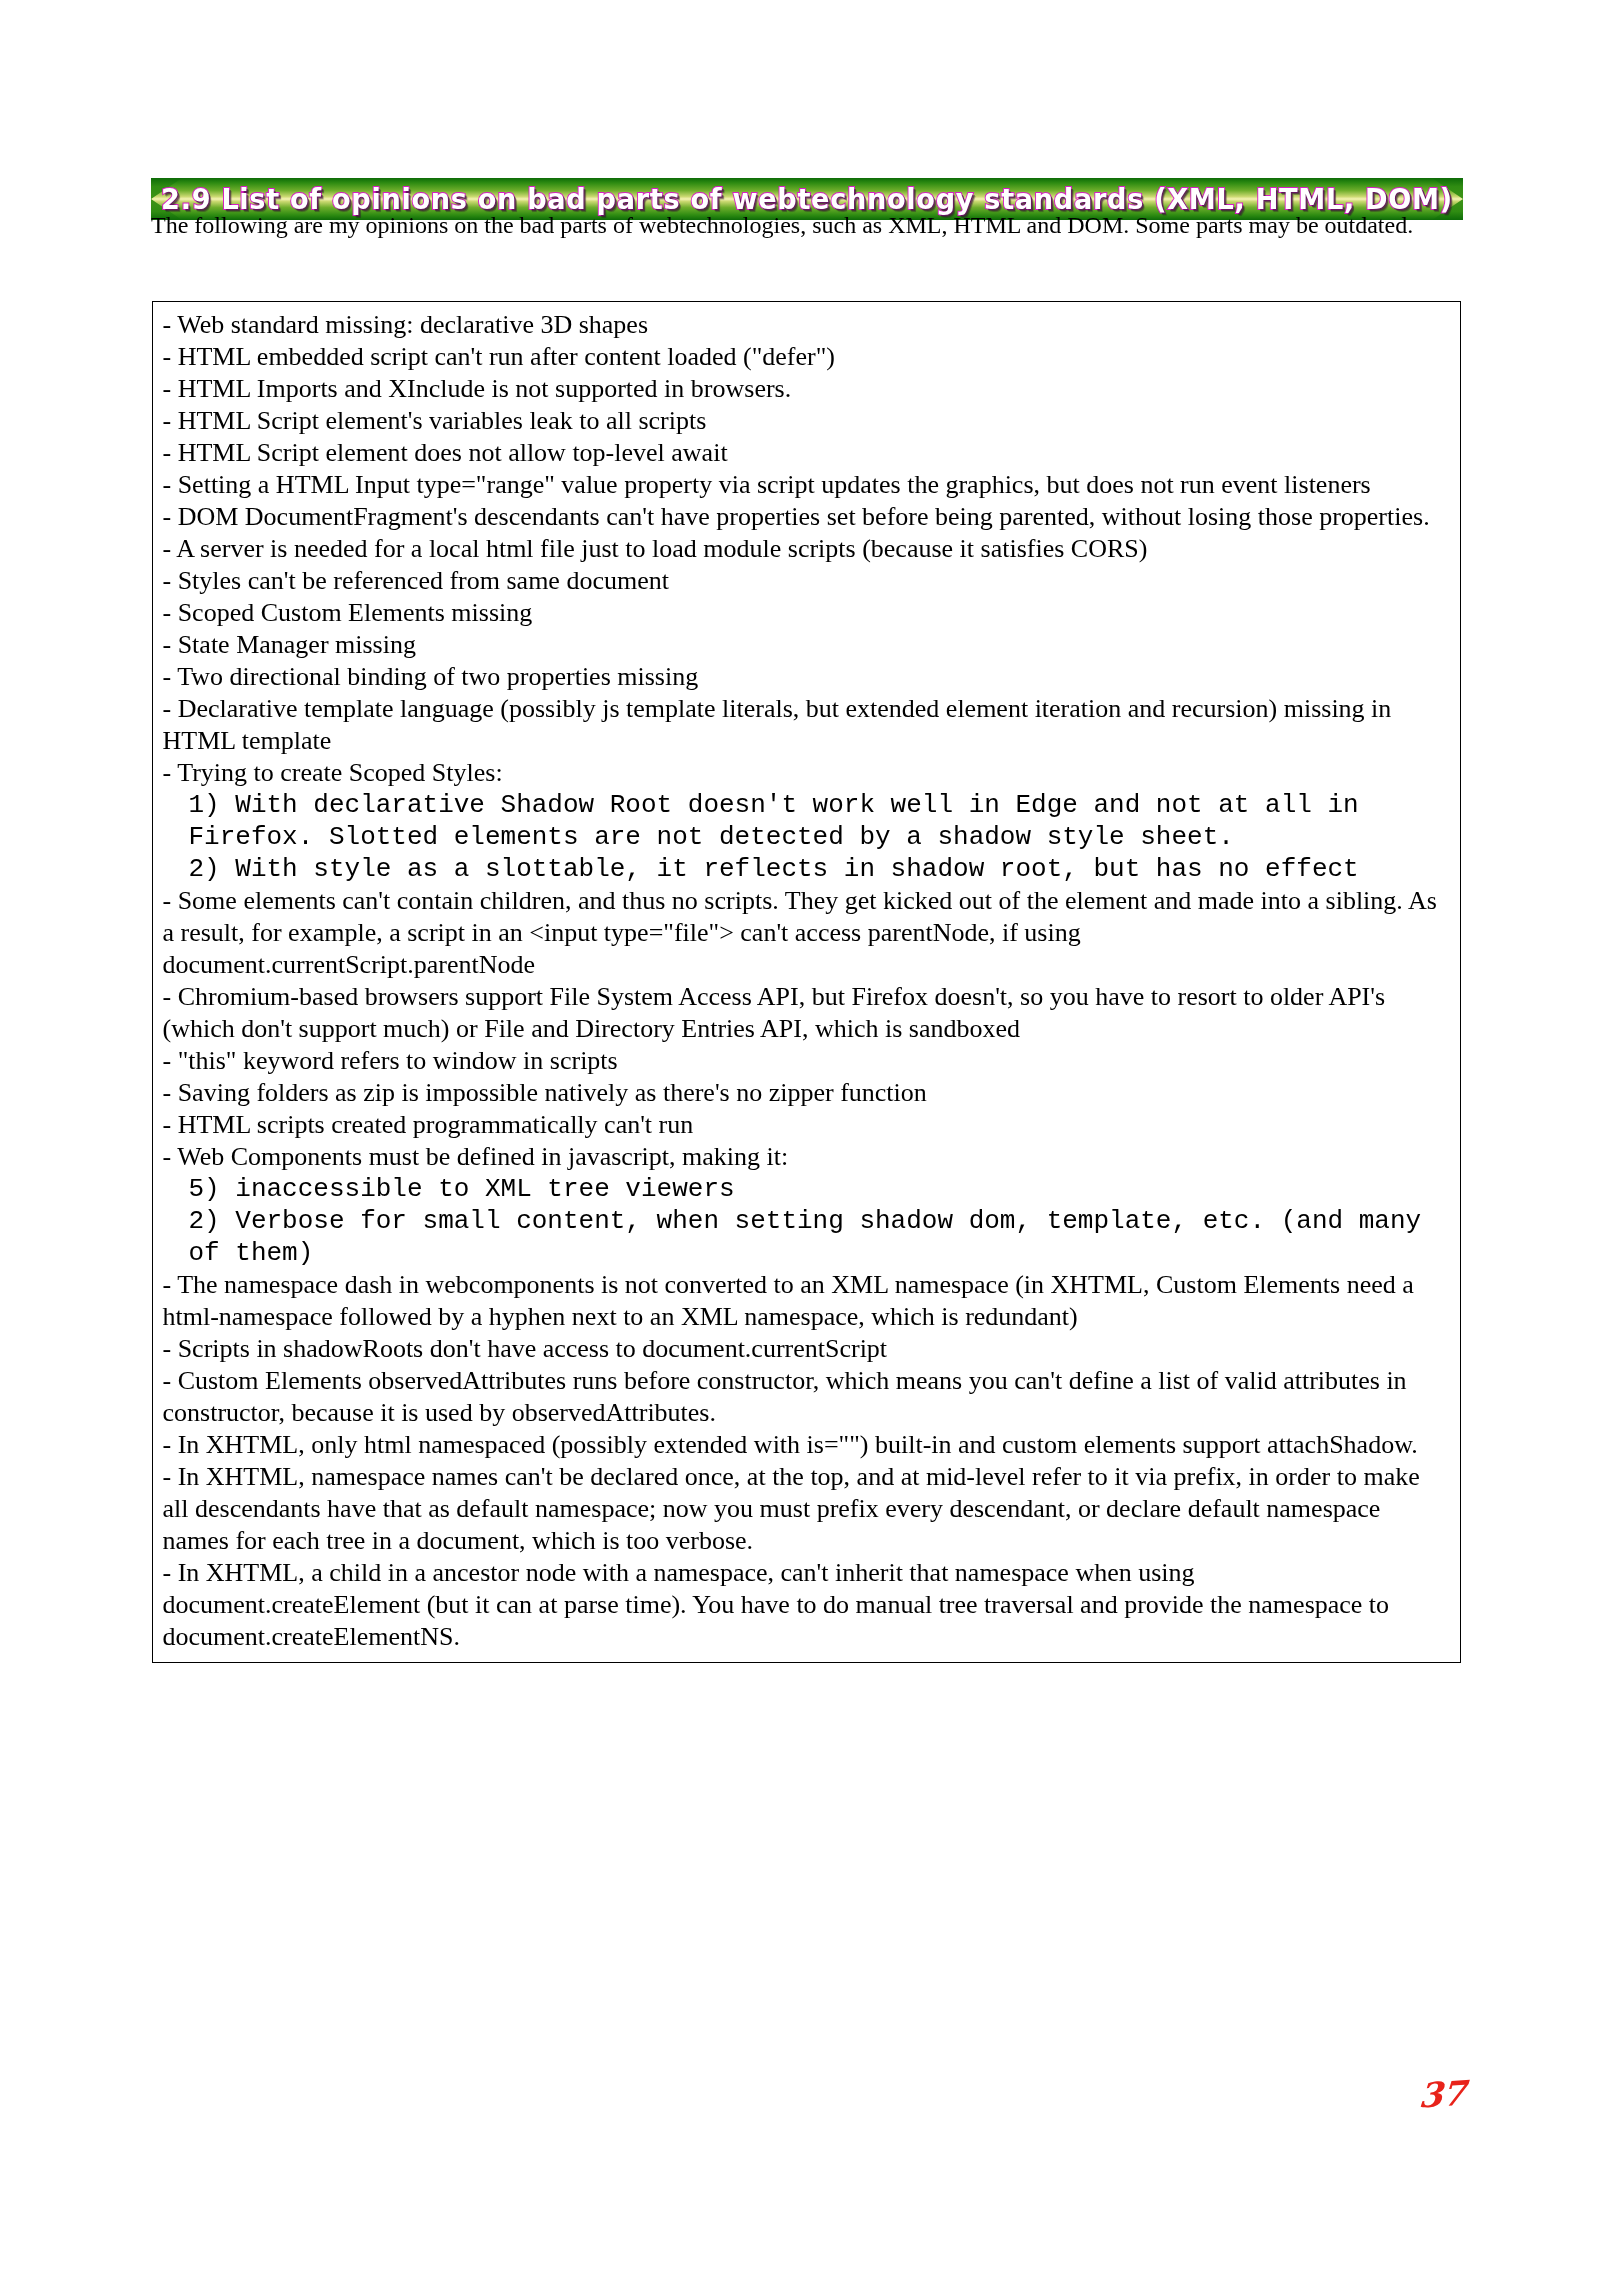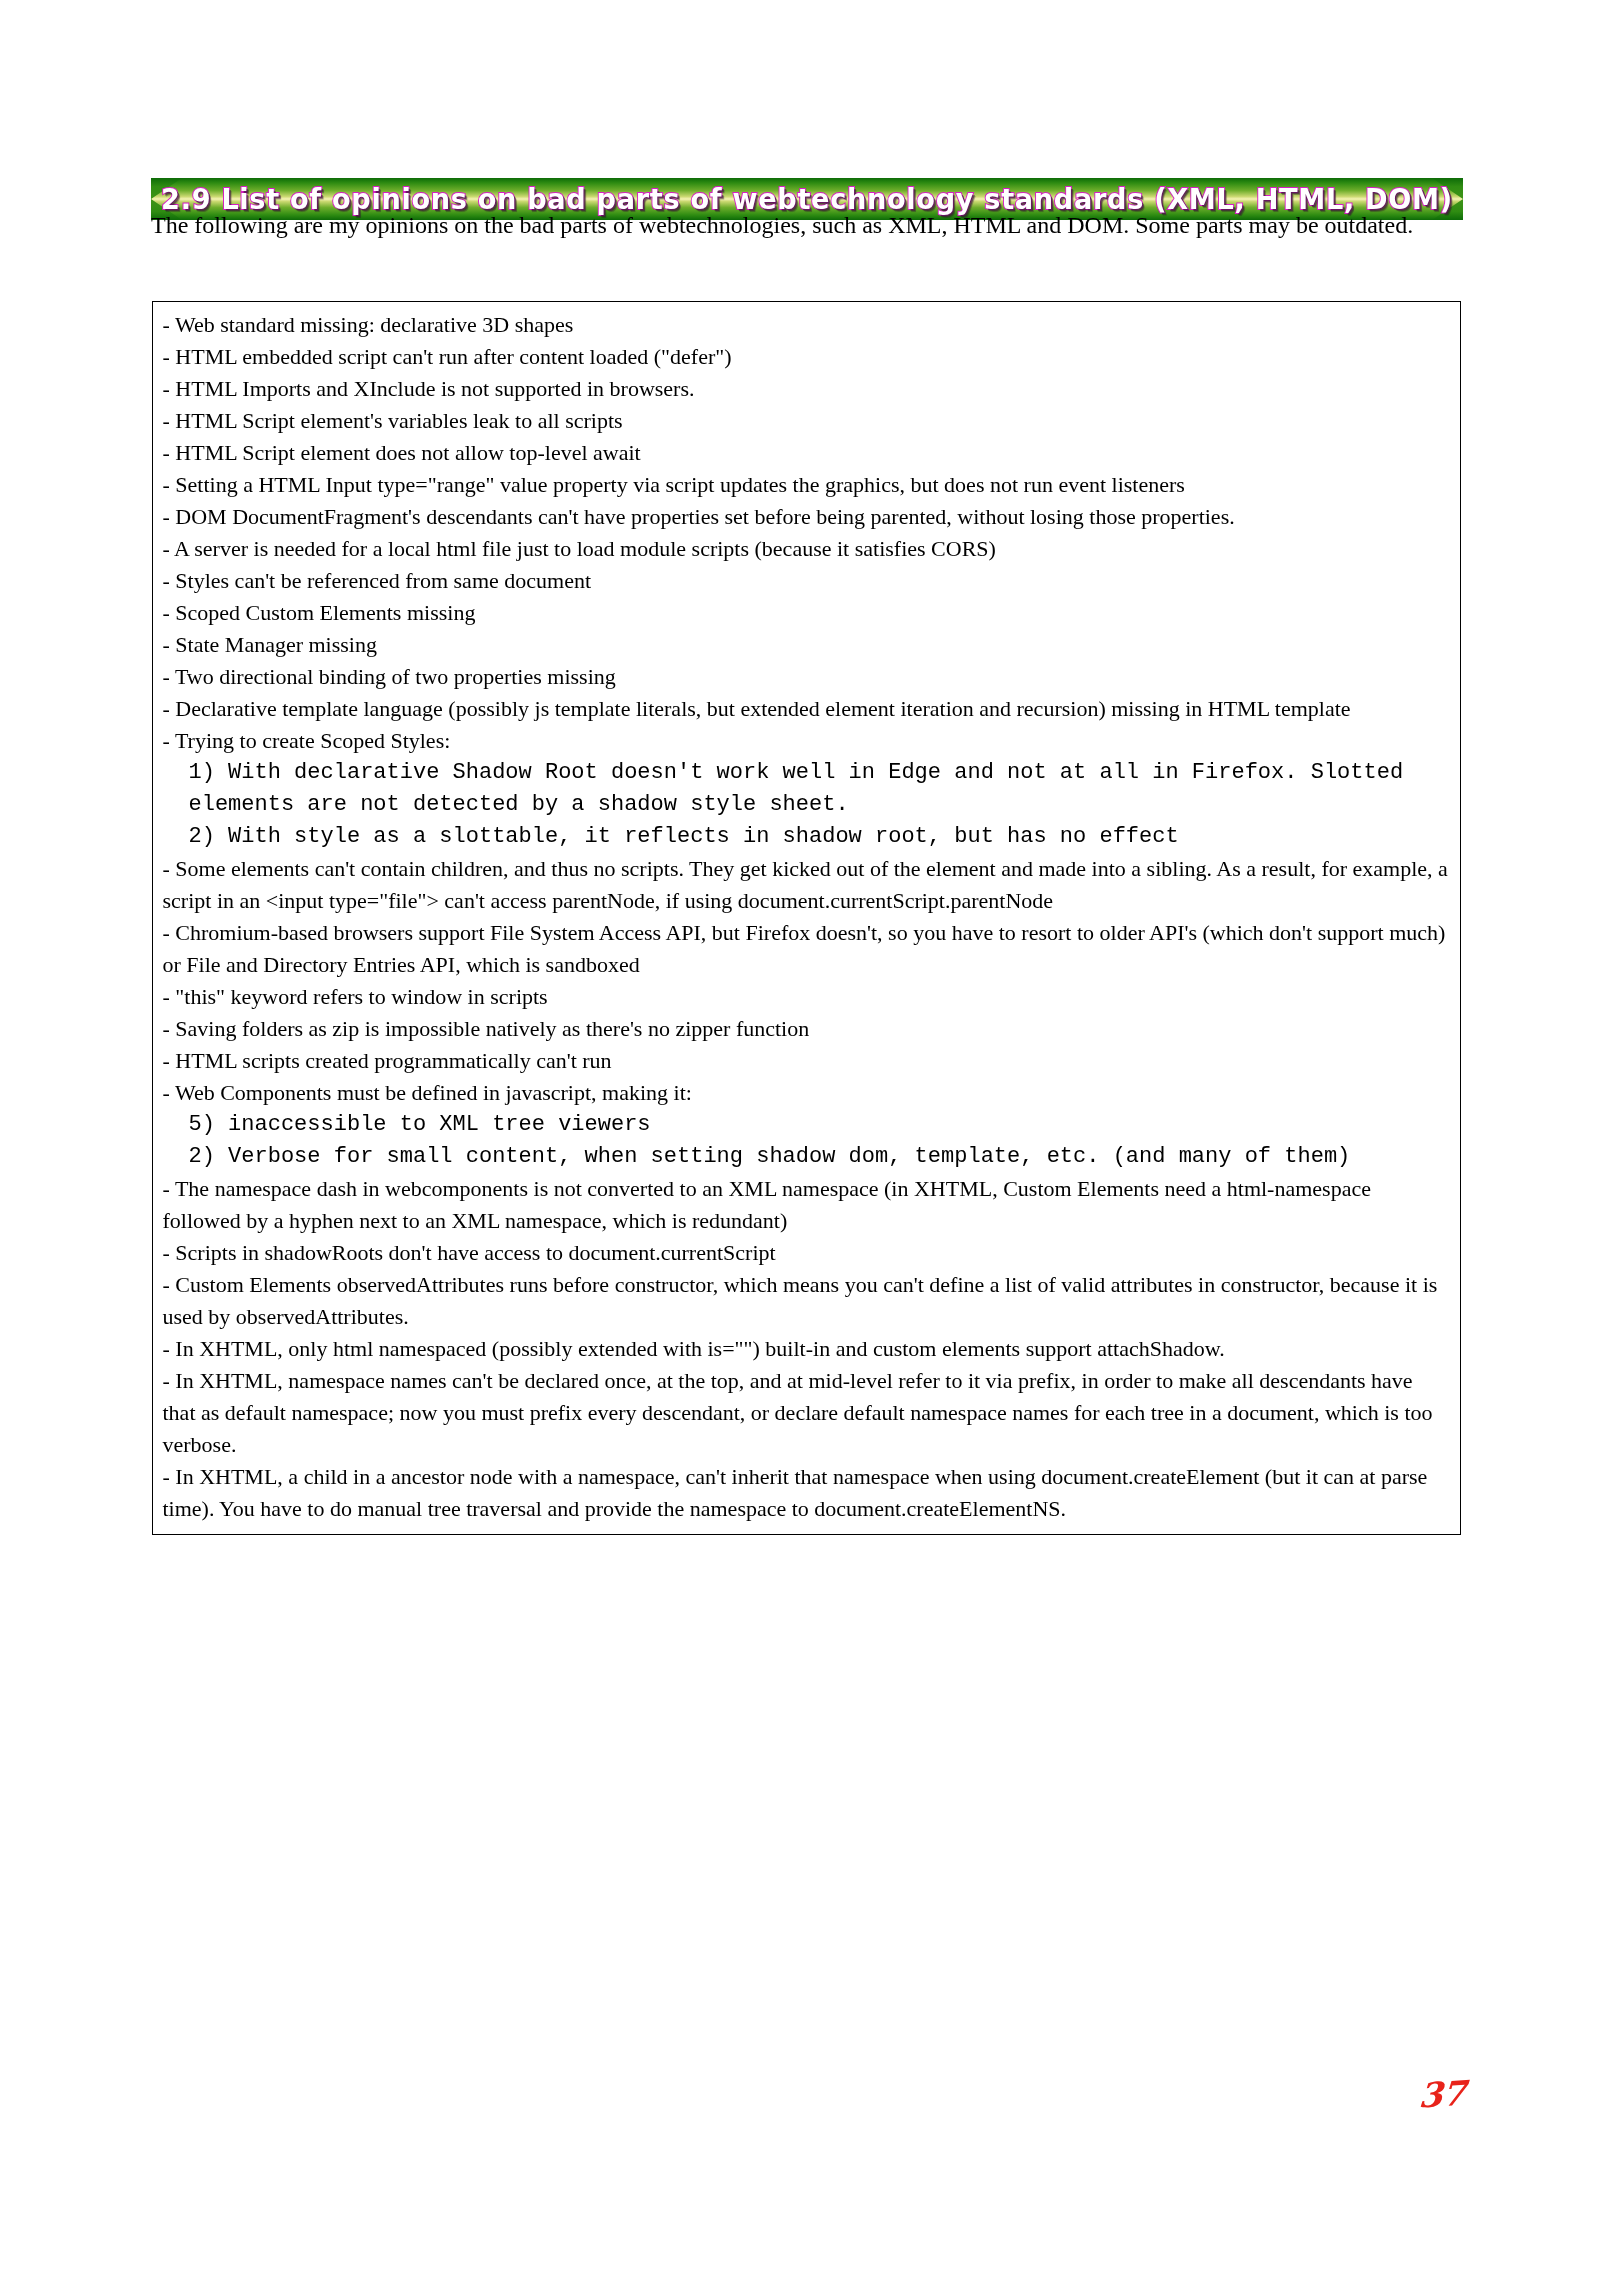--- a/index.html
+++ b/index.html
@@ -101,21 +101,21 @@
     position: absolute;
     left: 152px;
     top: 301px;
     width: 1309px;
     border: 1.4px solid #000000;
     box-sizing: border-box;
     padding: 6.8px 9.5px 9.5px 9.5px;
     background: #ffffff;
   }
   .list-line {
-    font-size: 22px;
+    font-size: 26px;
     line-height: 32px;
     text-indent: 0;
     margin: 0;
     color: #000000;
     word-wrap: break-word;
   }
   .list-line.sub {
     padding-left: 26px;
     font-family: Liberation Mono, monospace;
   }

